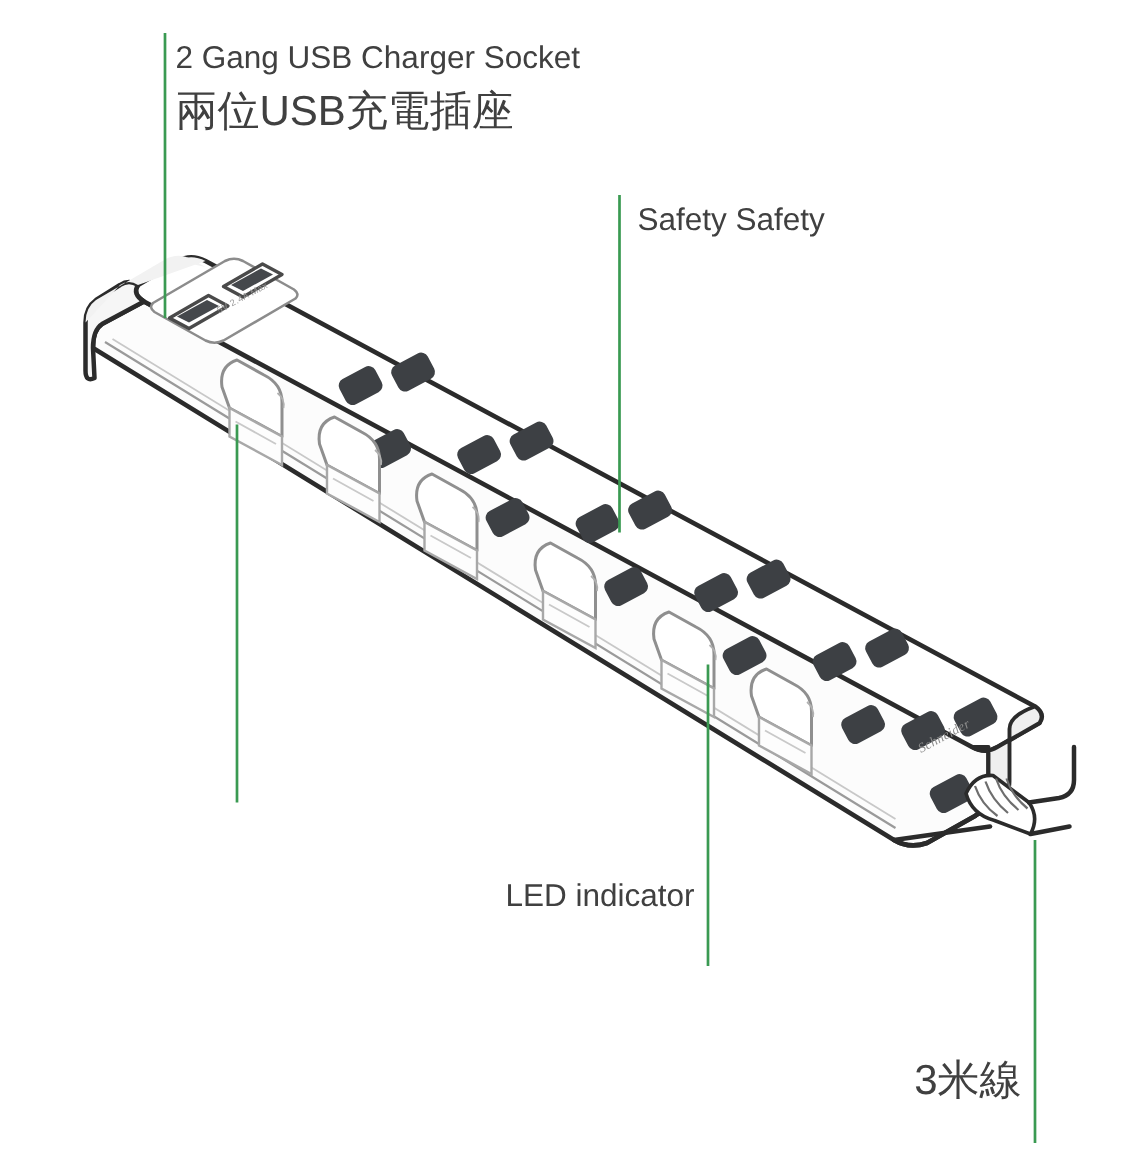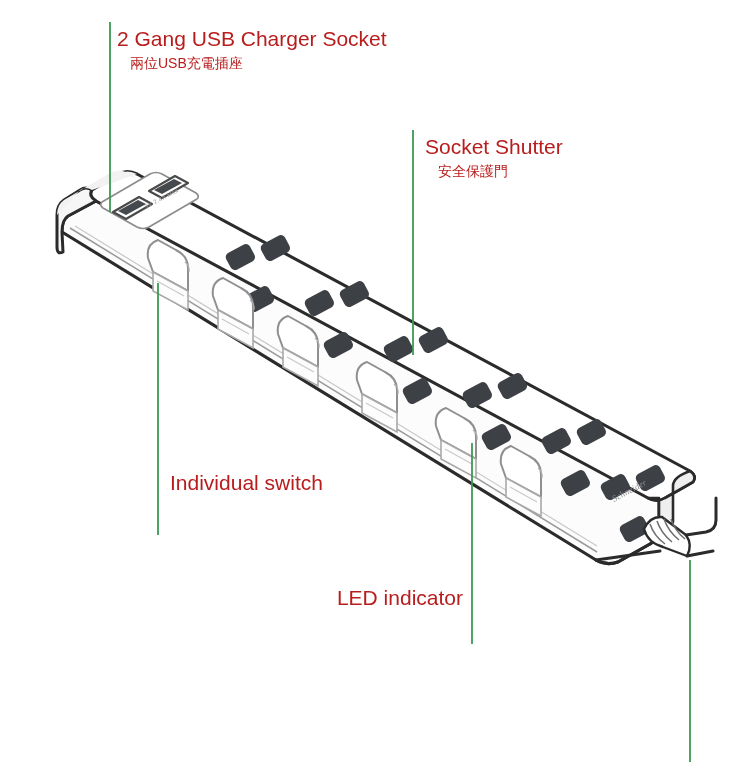--- a/index.html
+++ b/index.html
@@ -21,28 +21,28 @@
     width: 750px;
     height: 780px;
   }
   #stage svg {
     display: block;
     width: 750px;
     height: 780px;
   }
   .callout-text {
     position: absolute;
-    color: #b91c1c;
+    color: #404040;
     font-size: 21px;
     line-height: 1.42;
     white-space: nowrap;
     font-family: "Liberation Sans", "DejaVu Sans", sans-serif;
   }
   .callout-text .l-en { display: block; }
-  .callout-text .l-zh { display: block; font-size: 14px; margin-left: 13px; }
+  .callout-text .l-zh { display: block; font-size: 28px; }
   .ta-left  { text-align: left; }
   .ta-right { text-align: right; }
 </style>
 </head>
 <body>
 
 <div id="stage">
   <svg viewBox="0 0 750 780" xmlns="http://www.w3.org/2000/svg">
     <defs>
 
@@ -249,26 +249,25 @@
     </g>
   </svg>
 </div>
 
 <div class="callout-text ta-left" style="left:117px; top:24px;">
   <span class="l-en">2 Gang USB Charger Socket</span>
   <span class="l-zh">兩位USB充電插座</span>
 </div>
 
 <div class="callout-text ta-left" style="left:425px; top:132px;">
-  <span class="l-en">Socket Shutter</span>
-  <span class="l-zh">安全保護門</span>
+  <span class="l-en">Safety Safety</span>
 </div>
 
 <div class="callout-text ta-left" style="left:170px; top:468px;">
-  <span class="l-en">Individual switch</span>
 </div>
 
 <div class="callout-text ta-right" style="right:287px; top:583px;">
   <span class="l-en">LED indicator</span>
 </div>
 
 <div class="callout-text ta-right" style="right:69px; top:700px;">
+  <span class="l-zh">3米線</span>
 </div>
 
 </body></html>

